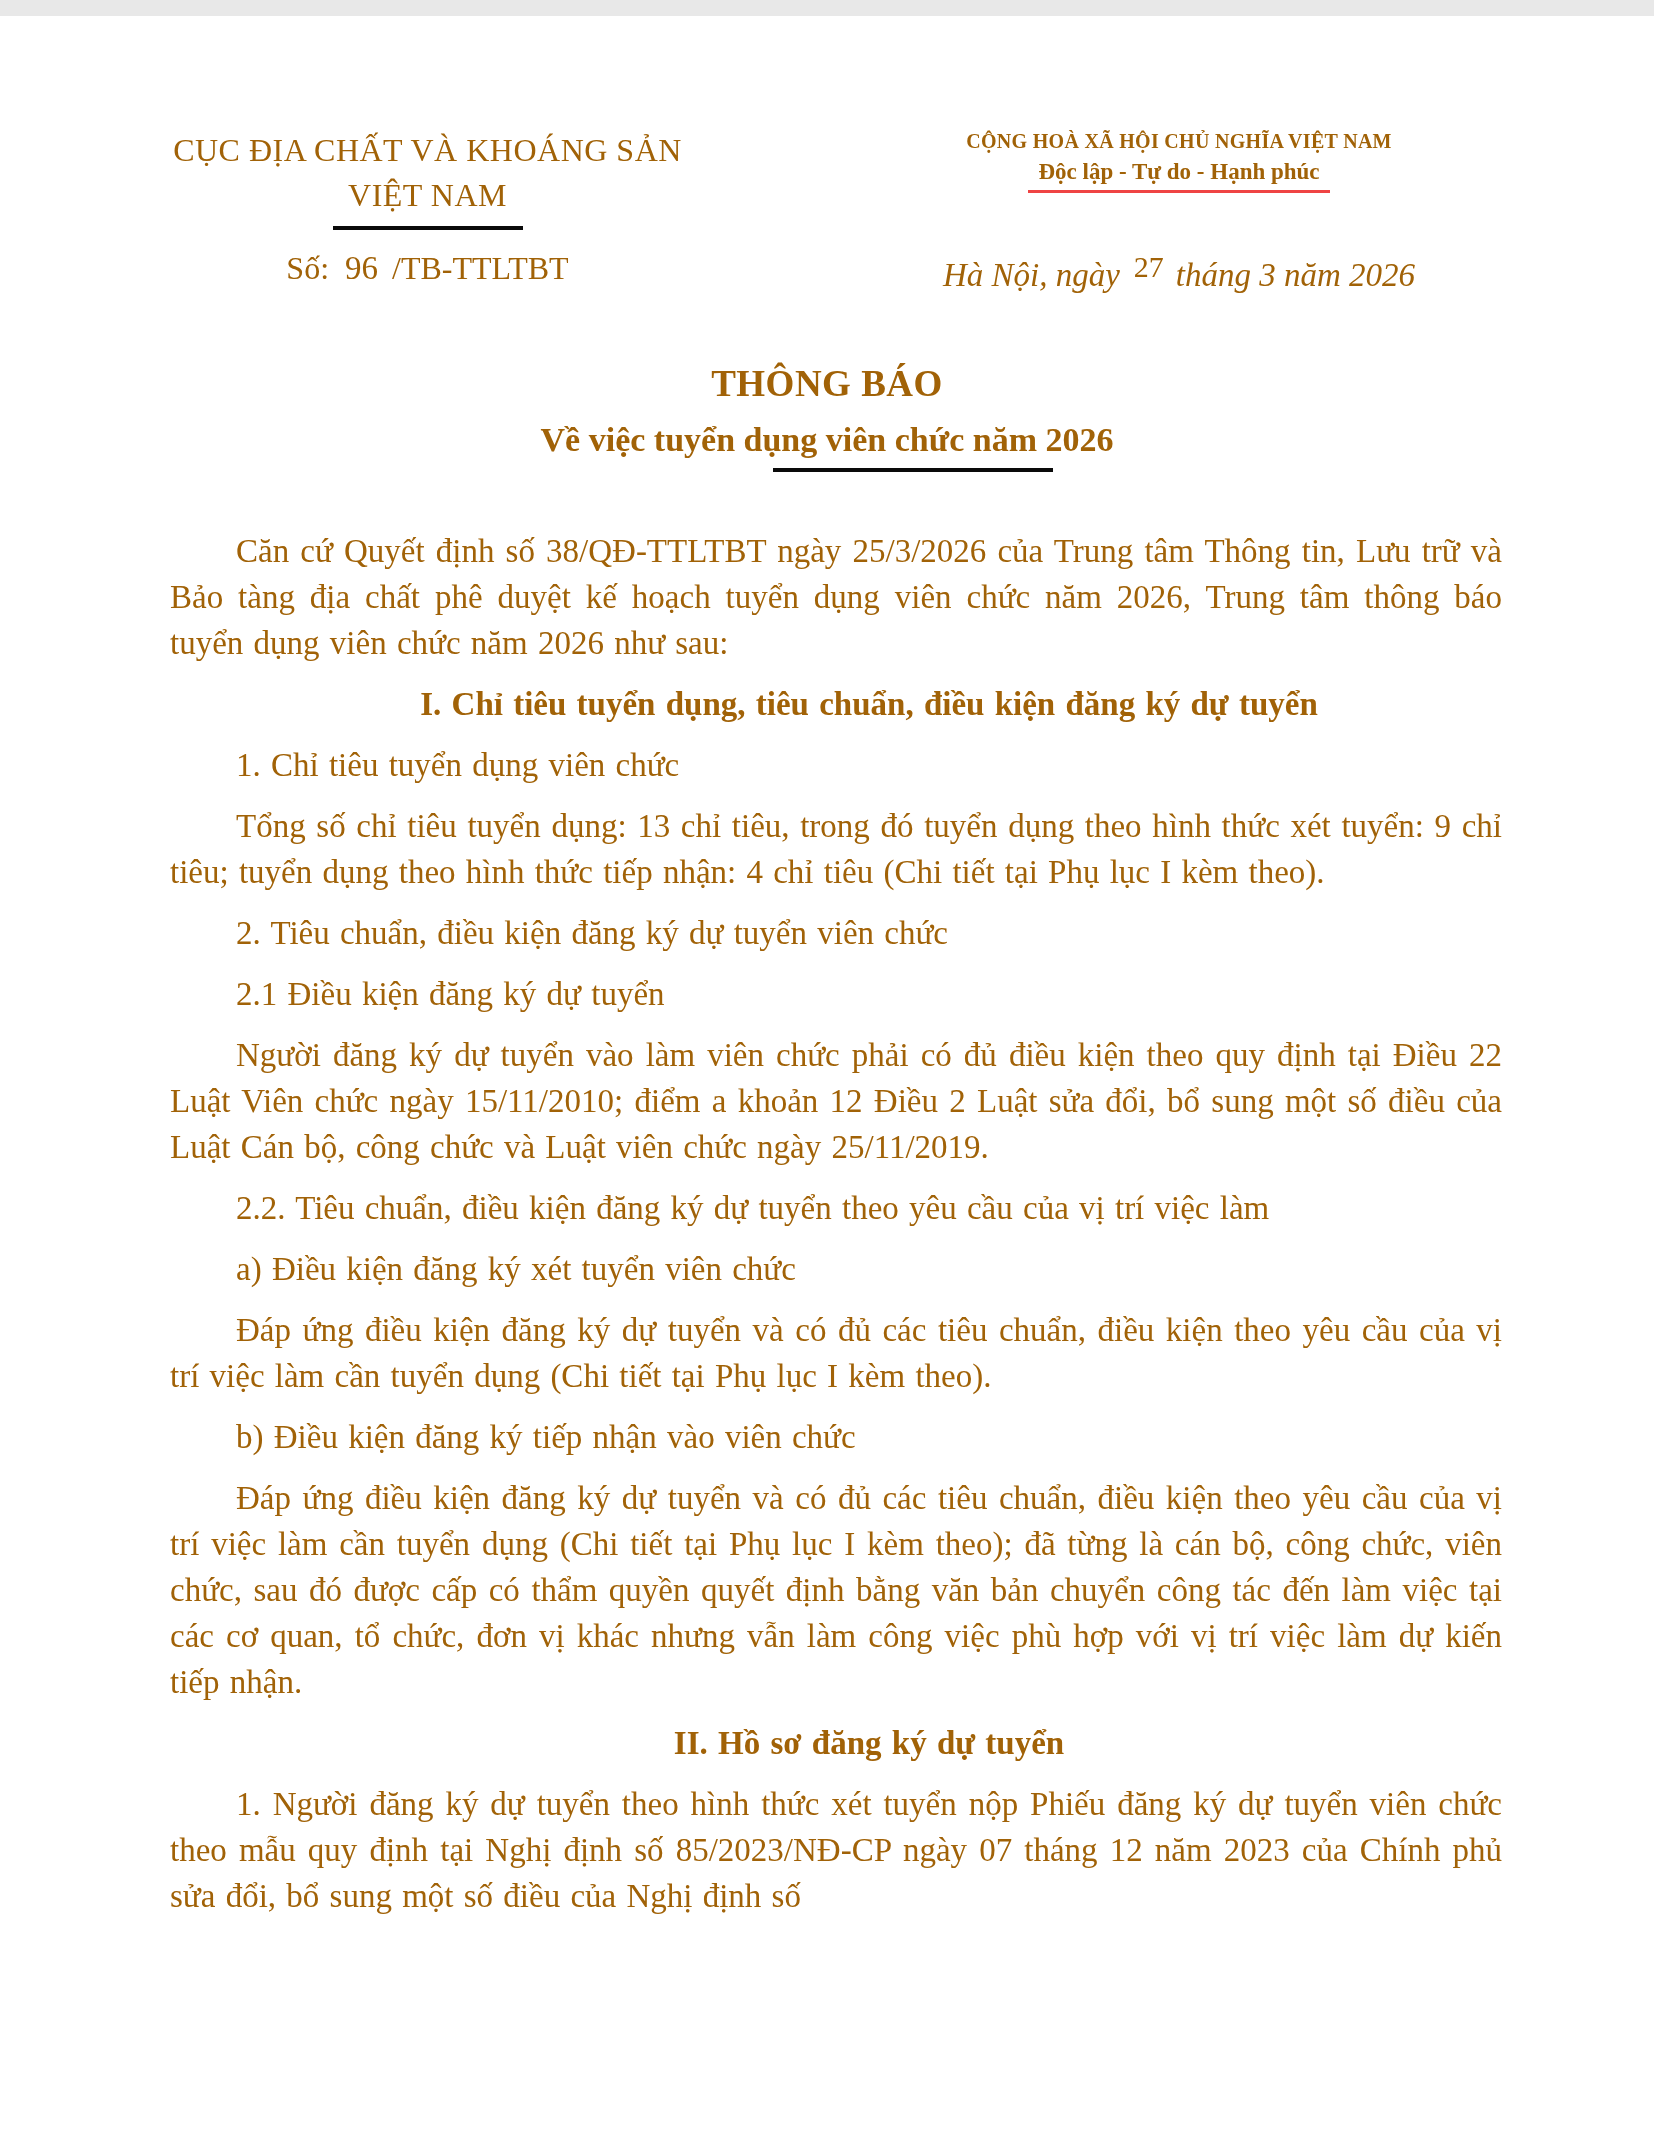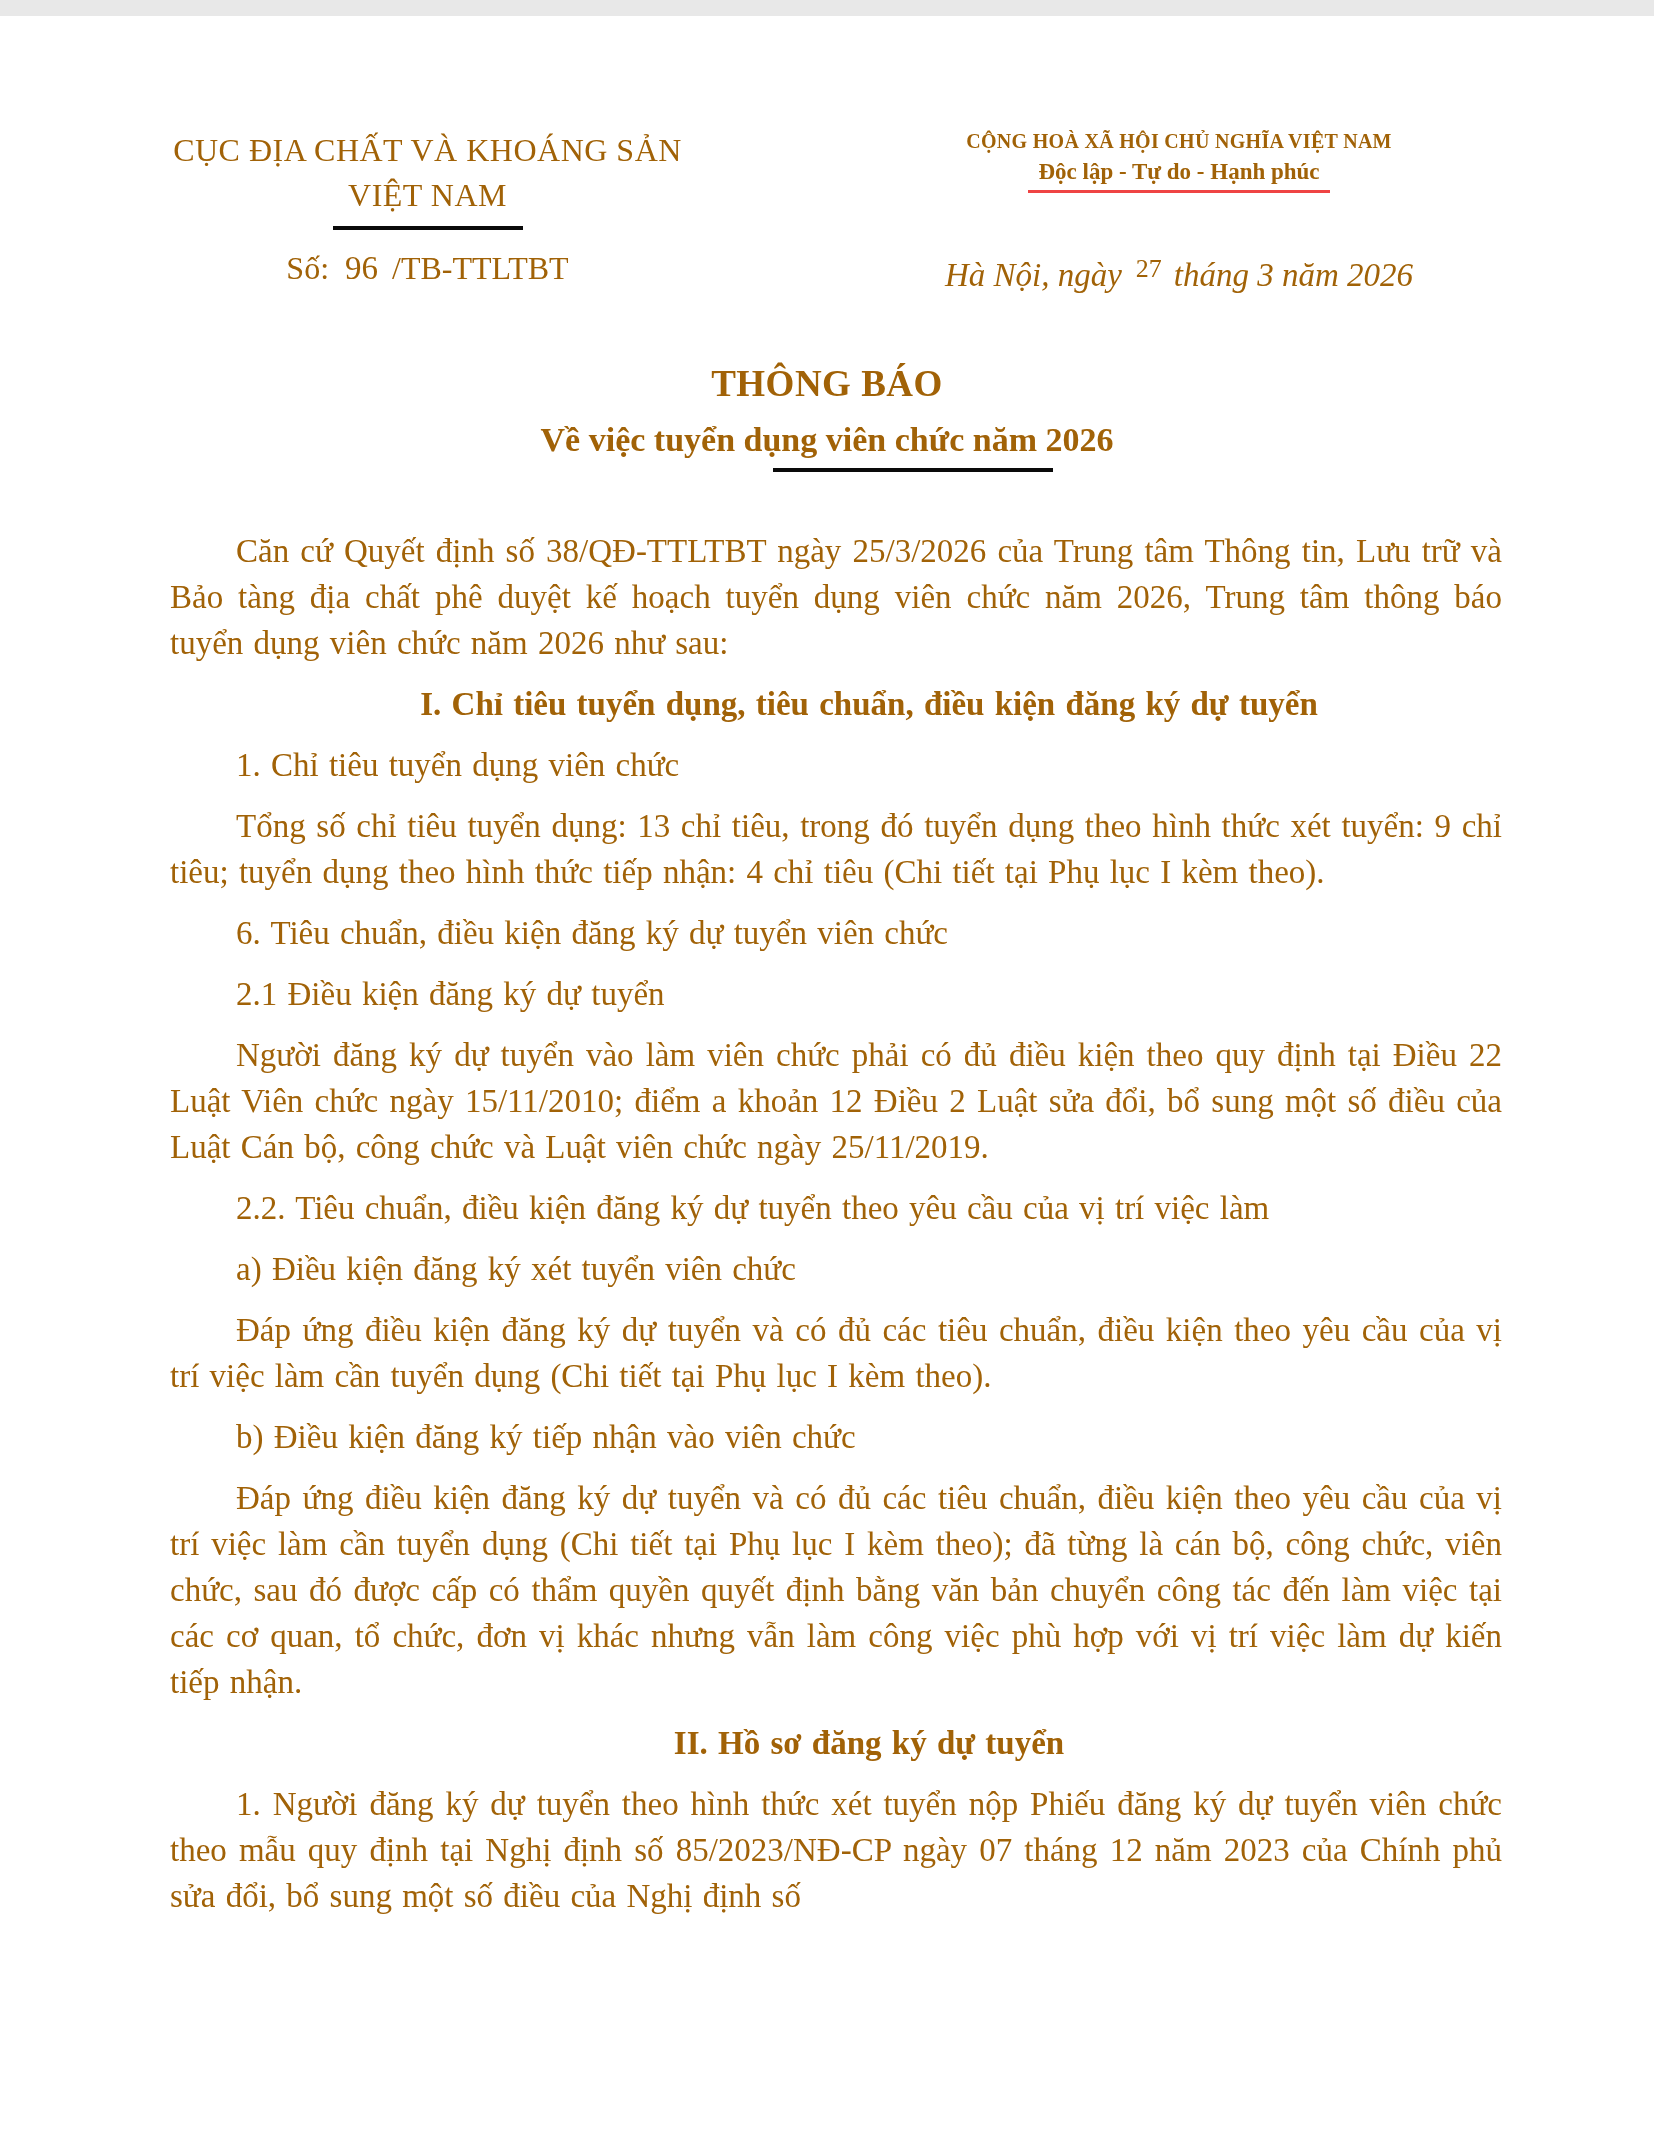--- a/index.html
+++ b/index.html
@@ -76,21 +76,21 @@
     margin-top: 4px;
   }
   .place-date {
     margin-top: 64px;
     font-size: 33px;
     font-style: italic;
   }
   .date-day {
     display: inline-block;
     font-style: normal;
-    font-size: 26px;
+    font-size: 30px;
     position: relative;
     top: -9px;
     margin: 0 12px 0 14px;
   }
   
   .title-block {
     text-align: center;
     margin-top: 68px;
   }
   .doc-title {
@@ -159,21 +159,21 @@
     <div class="doc-title">THÔNG BÁO</div>
     <div class="doc-subtitle">Về việc tuyển dụng viên chức năm 2026</div>
     <div class="subtitle-underline"></div>
   </div>
 
   <div class="body-text">
     <p class="para">Căn cứ Quyết định số 38/QĐ-TTLTBT ngày 25/3/2026 của Trung tâm Thông tin, Lưu trữ và Bảo tàng địa chất phê duyệt kế hoạch tuyển dụng viên chức năm 2026, Trung tâm thông báo tuyển dụng viên chức năm 2026 như sau:</p>
     <p class="para heading">I. Chỉ tiêu tuyển dụng, tiêu chuẩn, điều kiện đăng ký dự tuyển</p>
     <p class="para">1. Chỉ tiêu tuyển dụng viên chức</p>
     <p class="para">Tổng số chỉ tiêu tuyển dụng: 13 chỉ tiêu, trong đó tuyển dụng theo hình thức xét tuyển: 9 chỉ tiêu; tuyển dụng theo hình thức tiếp nhận: 4 chỉ tiêu (Chi tiết tại Phụ lục I kèm theo).</p>
-    <p class="para">6. Tiêu chuẩn, điều kiện đăng ký dự tuyển viên chức</p>
+    <p class="para">2. Tiêu chuẩn, điều kiện đăng ký dự tuyển viên chức</p>
     <p class="para">2.1 Điều kiện đăng ký dự tuyển</p>
     <p class="para">Người đăng ký dự tuyển vào làm viên chức phải có đủ điều kiện theo quy định tại Điều 22 Luật Viên chức ngày 15/11/2010; điểm a khoản 12 Điều 2 Luật sửa đổi, bổ sung một số điều của Luật Cán bộ, công chức và Luật viên chức ngày 25/11/2019.</p>
     <p class="para">2.2. Tiêu chuẩn, điều kiện đăng ký dự tuyển theo yêu cầu của vị trí việc làm</p>
     <p class="para">a) Điều kiện đăng ký xét tuyển viên chức</p>
     <p class="para">Đáp ứng điều kiện đăng ký dự tuyển và có đủ các tiêu chuẩn, điều kiện theo yêu cầu của vị trí việc làm cần tuyển dụng (Chi tiết tại Phụ lục I kèm theo).</p>
     <p class="para">b) Điều kiện đăng ký tiếp nhận vào viên chức</p>
     <p class="para">Đáp ứng điều kiện đăng ký dự tuyển và có đủ các tiêu chuẩn, điều kiện theo yêu cầu của vị trí việc làm cần tuyển dụng (Chi tiết tại Phụ lục I kèm theo); đã từng là cán bộ, công chức, viên chức, sau đó được cấp có thẩm quyền quyết định bằng văn bản chuyển công tác đến làm việc tại các cơ quan, tổ chức, đơn vị khác nhưng vẫn làm công việc phù hợp với vị trí việc làm dự kiến tiếp nhận.</p>
     <p class="para heading">II. Hồ sơ đăng ký dự tuyển</p>
     <p class="para">1. Người đăng ký dự tuyển theo hình thức xét tuyển nộp Phiếu đăng ký dự tuyển viên chức theo mẫu quy định tại Nghị định số 85/2023/NĐ-CP ngày 07 tháng 12 năm 2023 của Chính phủ sửa đổi, bổ sung một số điều của Nghị định số</p>
   </div>

